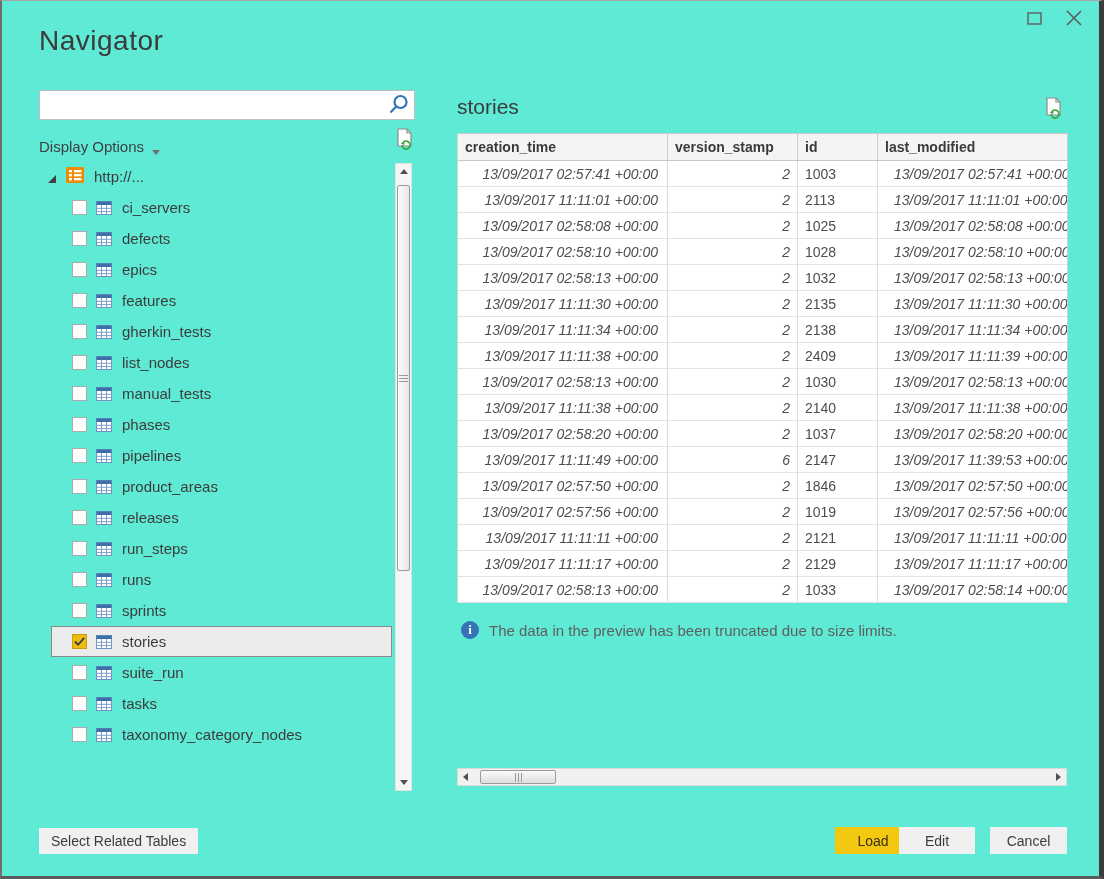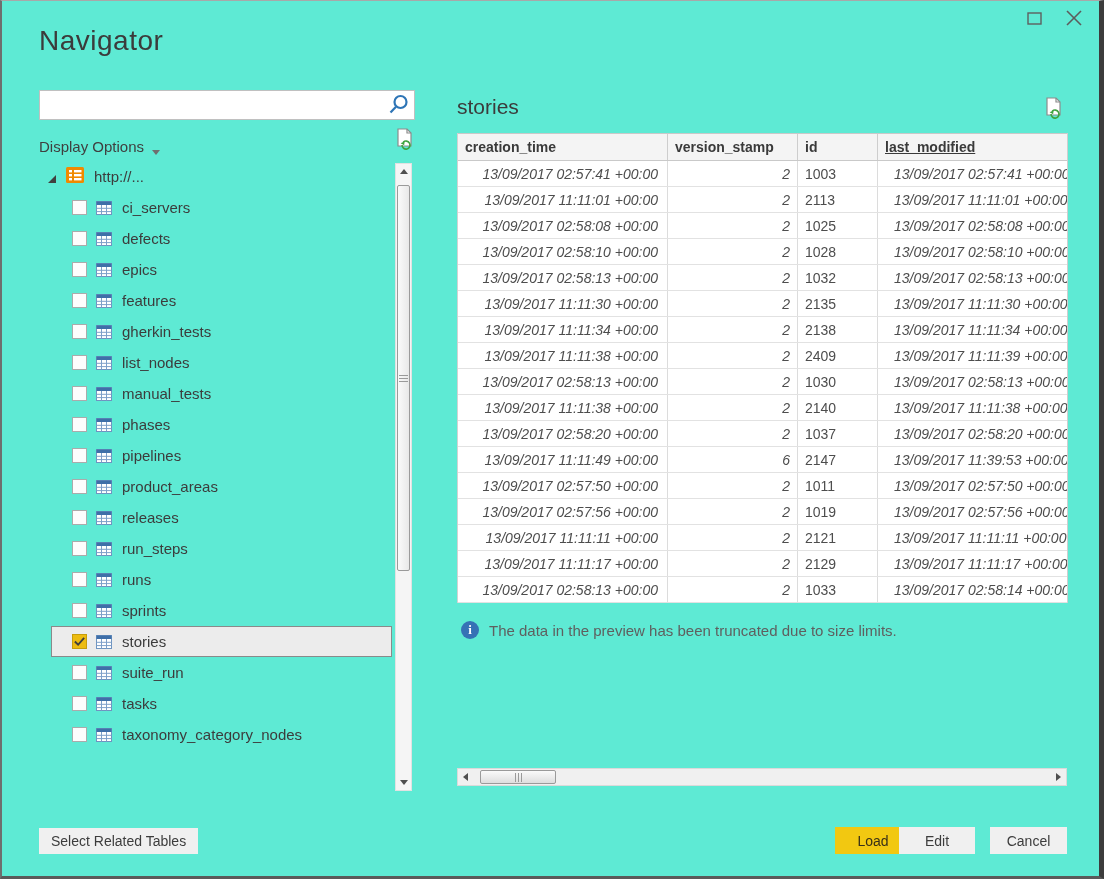--- a/index.html
+++ b/index.html
@@ -54,21 +54,21 @@
   .ptable{position:absolute;left:455px;top:132px;width:611px;border-left:1px solid #d2d2d2;border-right:1px solid #cfcfcf;}
   .phead{display:flex;height:28px;background:#f4f4f4;border-top:1px solid #c9c9c9;border-bottom:1px solid #c9c9c9;align-items:center;font-weight:bold;font-size:14px;color:#3a3a3a;}
   .phead .cell{height:100%;display:flex;align-items:center;border-right:1px solid #cdcdcd;}
   .prow{display:flex;height:26px;border-bottom:1px solid #e2e2e2;align-items:center;font-size:14px;color:#4d4d4d;background:#fff;}
   .prow .cell{height:100%;display:flex;align-items:center;border-right:1px solid #dcdcdc;}
   .c-creation{width:210px;justify-content:flex-end;padding-right:9px;}
   .c-version{width:130px;justify-content:flex-end;padding-right:7px;}
   .c-id{width:80px;justify-content:flex-start;padding-left:7px;}
   .c-modified{width:189px;justify-content:flex-start;padding-left:16px;overflow:hidden;white-space:nowrap;border-right:none !important;}
   .phead .c-creation,.phead .c-version{justify-content:flex-start;padding-left:7px;padding-right:16px;}
-  .phead .c-modified{padding-left:7px;text-decoration:underline;}
+  .phead .c-modified{padding-left:7px;}
   .prow .c-creation,.prow .c-version,.prow .c-modified{font-style:italic;}
   
   .info-row{position:absolute;left:459px;top:620px;display:flex;align-items:center;}
   .info-icon{width:18px;height:18px;border-radius:50%;background:#3672b5;color:#fff;display:flex;align-items:center;justify-content:center;font-family:"Liberation Serif",serif;font-size:13px;font-weight:bold;}
   .info-icon::before{content:"i";}
   .info-text{margin-left:10px;font-size:15px;color:#5f5f5f;}
   
   .hscroll{position:absolute;left:455px;top:767px;width:610px;height:18px;background:#f0f0f0;border:1px solid #dadada;}
   .hscroll .arrow-left,.hscroll .arrow-right{position:absolute;top:0;width:15px;height:16px;display:flex;align-items:center;justify-content:center;}
   .hscroll .arrow-left{left:0;}
@@ -573,21 +573,21 @@
   <div class="prow">
     <div class="cell c-creation">13/09/2017 11:11:49 +00:00</div>
     <div class="cell c-version">6</div>
     <div class="cell c-id">2147</div>
     <div class="cell c-modified">13/09/2017 11:39:53 +00:00</div>
   </div>
 
   <div class="prow">
     <div class="cell c-creation">13/09/2017 02:57:50 +00:00</div>
     <div class="cell c-version">2</div>
-    <div class="cell c-id">1011</div>
+    <div class="cell c-id">1846</div>
     <div class="cell c-modified">13/09/2017 02:57:50 +00:00</div>
   </div>
 
   <div class="prow">
     <div class="cell c-creation">13/09/2017 02:57:56 +00:00</div>
     <div class="cell c-version">2</div>
     <div class="cell c-id">1019</div>
     <div class="cell c-modified">13/09/2017 02:57:56 +00:00</div>
   </div>
 

